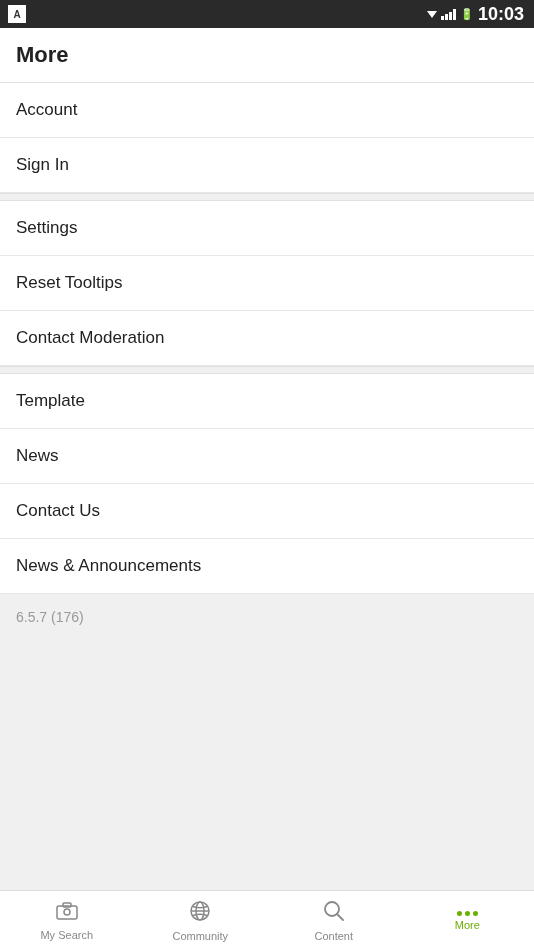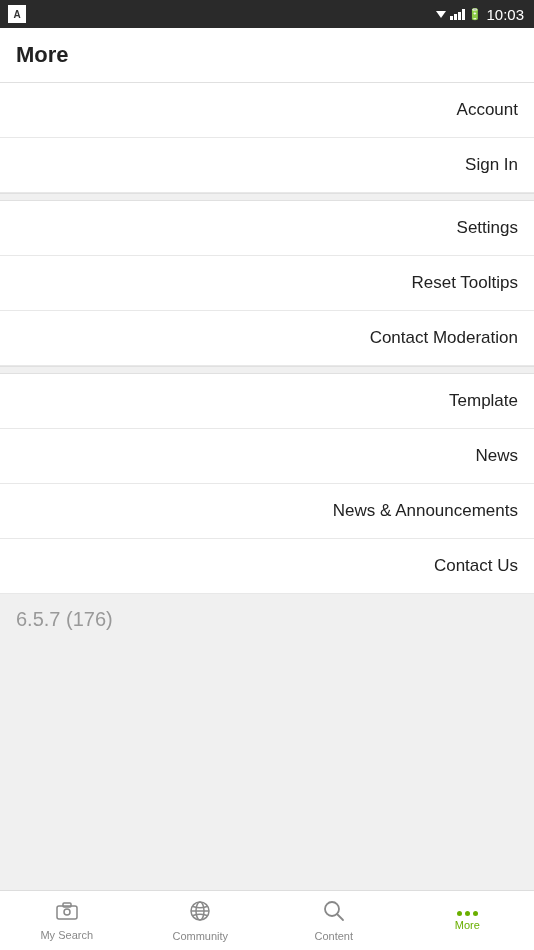--- a/index.html
+++ b/index.html
@@ -33,22 +33,22 @@
     }
 
     .status-bar-right {
       display: flex;
       align-items: center;
       gap: 4px;
     }
 
     .status-time {
       color: white;
-      font-size: 15px;
-      font-weight: normal;
+      font-size: 18px;
+      font-weight: bold;
     }
 
     .app-icon-box {
       width: 18px;
       height: 18px;
       background: white;
       display: flex;
       align-items: center;
       justify-content: center;
       font-size: 10px;
@@ -64,21 +64,20 @@
     }
 
     .header-title {
       font-size: 22px;
       font-weight: bold;
       color: #222;
     }
 
     .menu-section {
       background: #bef264;
-      text-align: right;
     }
 
     .menu-item {
       padding: 17px 16px;
       border-bottom: 1px solid #e8e8e8;
       background: white;
       cursor: pointer;
     }
 
     .menu-item-text {
@@ -93,21 +92,21 @@
       border-bottom: 1px solid #e0e0e0;
     }
 
     .version-section {
       background: #f0f0f0;
       padding: 14px 16px;
       height: 340px;
     }
 
     .version-text {
-      font-size: 20px;
+      font-size: 14px;
       color: #999;
     }
 
     
     .bottom-nav {
       position: absolute;
       bottom: 0;
       width: 534px;
       height: 60px;
       background: white;
@@ -237,25 +236,25 @@
 
   <div class="menu-item">
     <span class="menu-item-text">Template</span>
   </div>
 
   <div class="menu-item">
     <span class="menu-item-text">News</span>
   </div>
 
   <div class="menu-item">
+    <span class="menu-item-text">Contact Us</span>
+  </div>
+
+  <div class="menu-item">
     <span class="menu-item-text">News &amp; Announcements</span>
-  </div>
-
-  <div class="menu-item">
-    <span class="menu-item-text">Contact Us</span>
   </div>
 
 </div>
 
 <div class="version-section">
   <span class="version-text">6.5.7 (176)</span>
 </div>
 
 <div class="bottom-nav">
 

